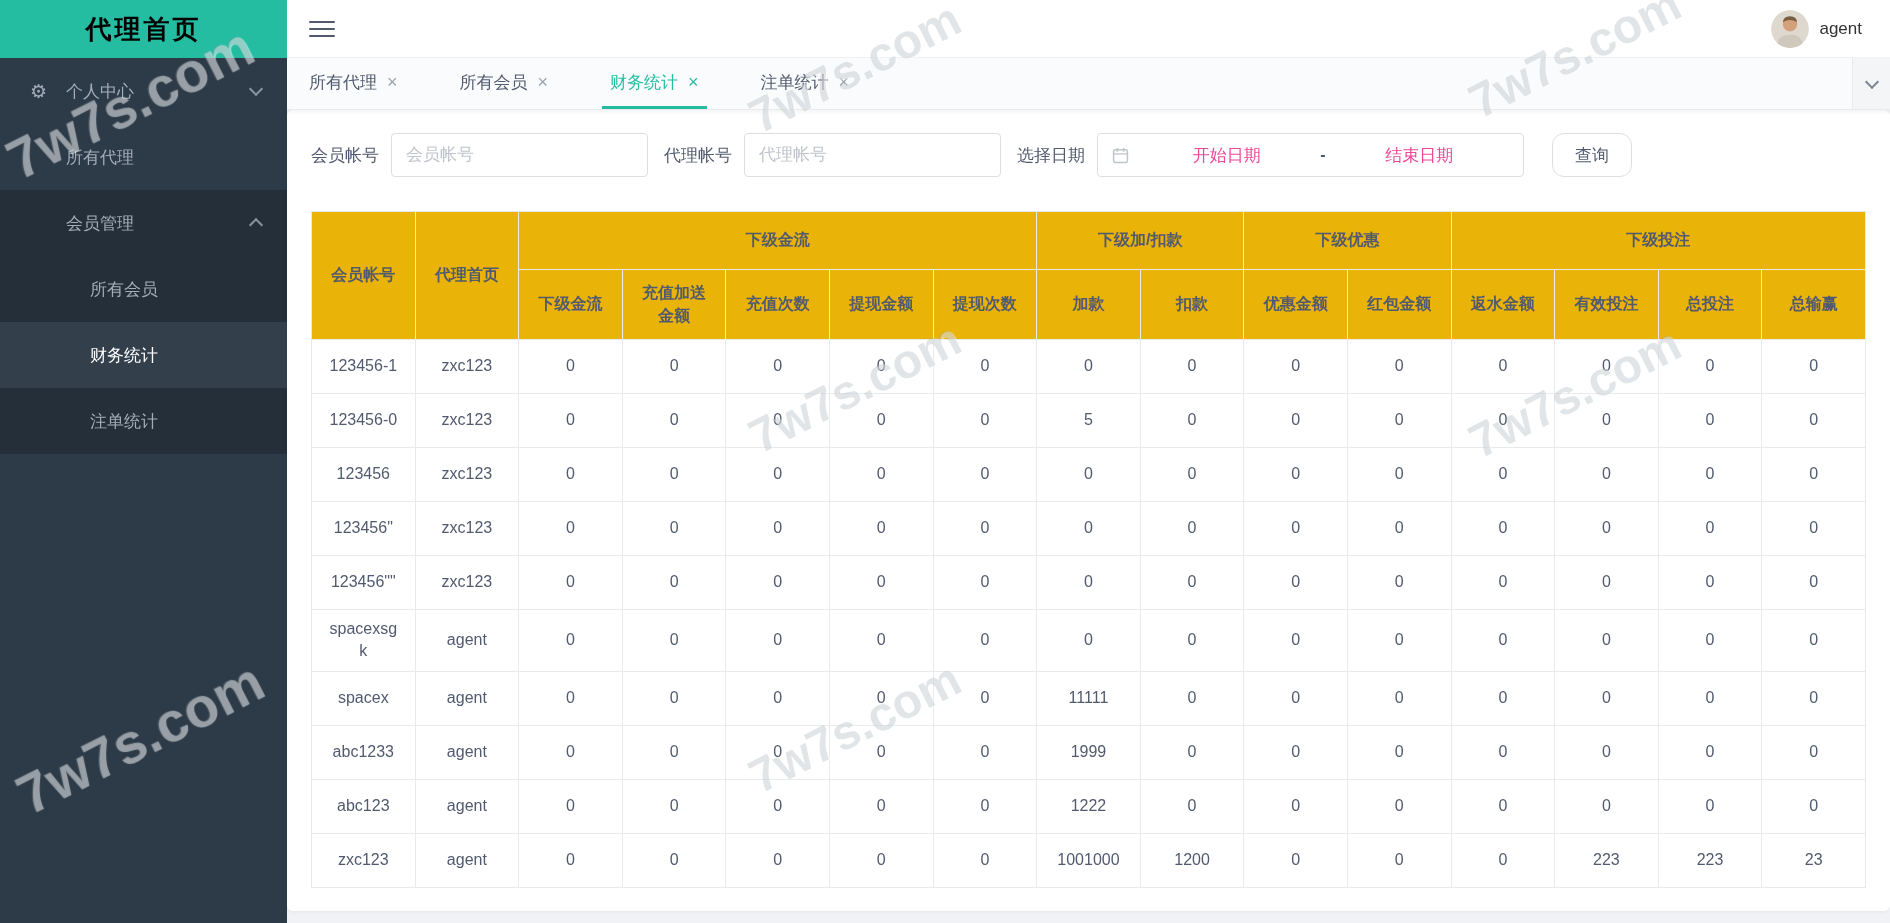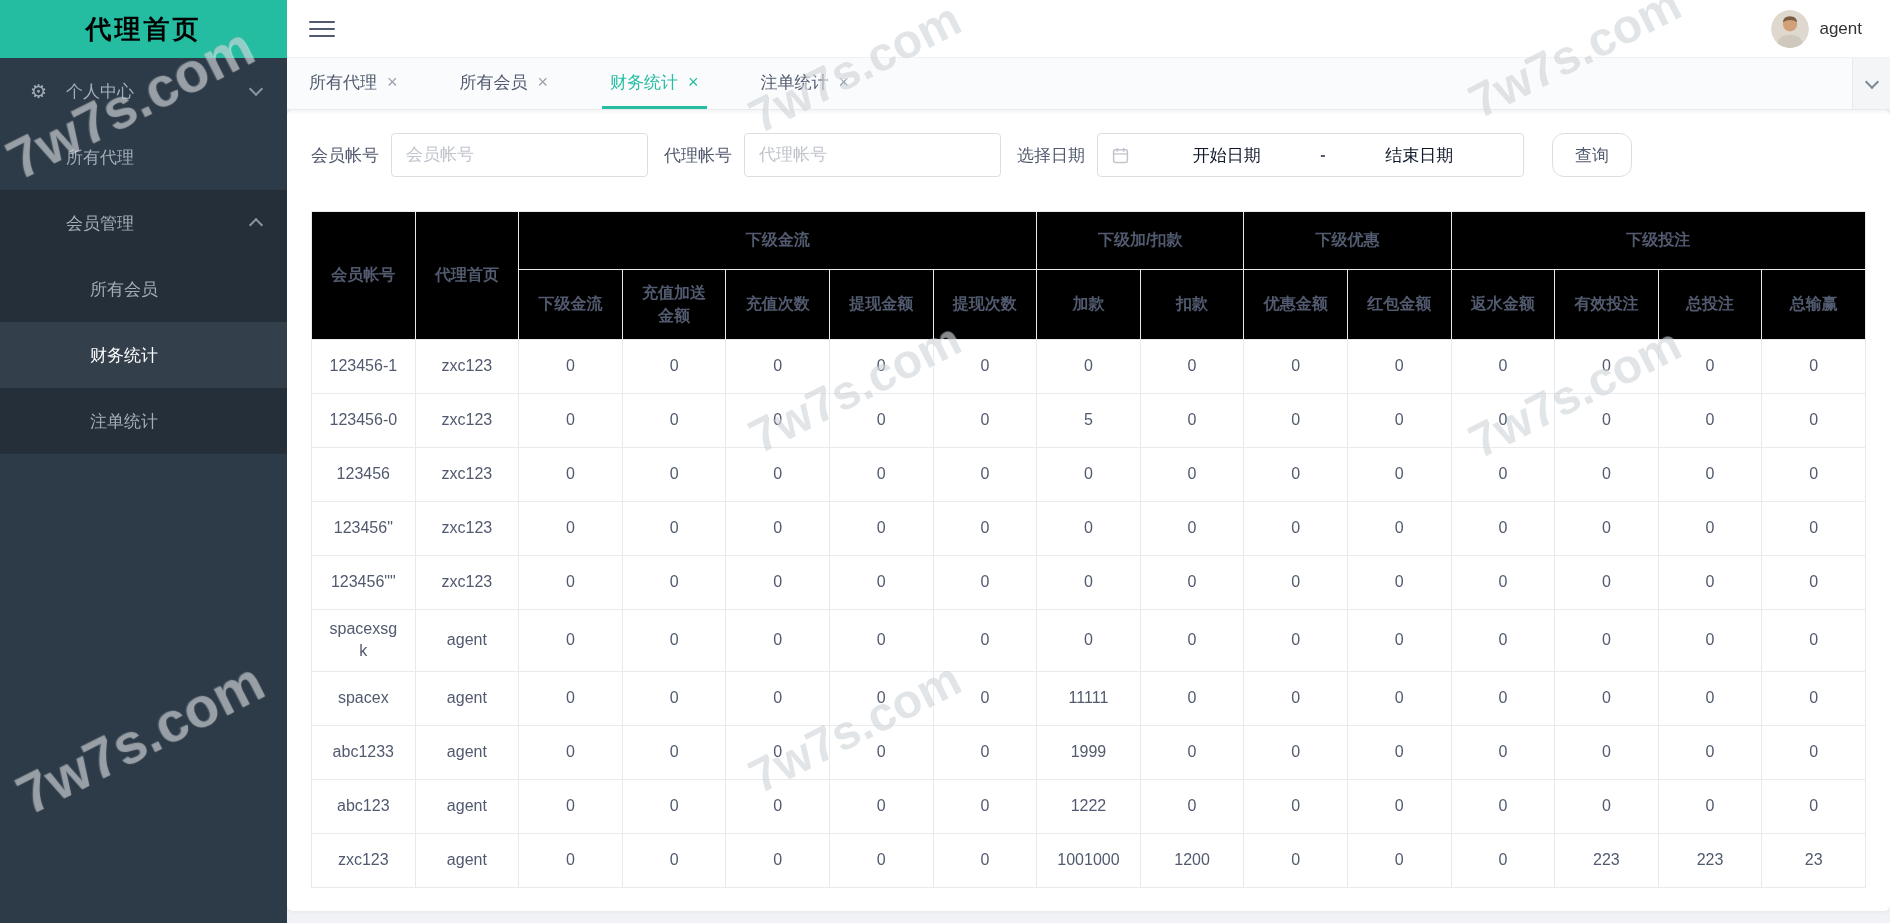--- a/index.html
+++ b/index.html
@@ -55,31 +55,31 @@
   
   .filters { display:flex; align-items:center; margin-bottom:34px; }
   .filters label { font-size:17px; color:#515a6e; margin-right:12px; white-space:nowrap; }
   .filters input { width:257px; height:44px; border:1px solid #dcdee2; border-radius:4px;
     padding:0 14px; font-size:17px; color:#515a6e; outline:none; margin-right:16px;
     font-family:"Liberation Sans","DejaVu Sans",sans-serif; }
   .filters input::placeholder { color:#c0c4cc; }
   .date-range { width:427px; height:44px; border:1px solid #dcdee2; border-radius:4px;
     display:flex; align-items:center; padding:0 14px; margin-right:28px; cursor:text; background:#fff; }
   .date-range .cal { flex:0 0 auto; margin-right:8px; display:flex; }
-  .date-range .ph { flex:1; text-align:center; font-size:17px; color:#0f172a; }
+  .date-range .ph { flex:1; text-align:center; font-size:17px; color:#ec4899; }
   .date-range .sep { flex:0 0 auto; color:#515a6e; font-weight:bold; padding:0 4px; }
   .btn { width:80px; height:44px; background:#fff; border:1px solid #dcdee2; border-radius:12px;
     font-size:17px; color:#515a6e; cursor:pointer;
     font-family:"Liberation Sans","DejaVu Sans",sans-serif; }
 
   
   table { width:100%; border-collapse:collapse; table-layout:fixed; }
   th, td { border:1px solid #e8eaec; text-align:center; color:#515a6e; font-size:16px;
     padding:8px 14px; word-break:break-all; line-height:1.4; }
-  thead th { background:#000000; font-weight:bold; }
+  thead th { background:#eab308; font-weight:bold; }
   thead tr.grp th { height:58px; }
   thead tr.subs th { height:70px; }
   tbody td { height:54px; background:#fff; }
 
   
   .wm { position:absolute; z-index:50; pointer-events:none; font-size:48px; font-weight:bold;
     color:rgba(125,135,145,0.22); transform:rotate(-27deg);
     text-shadow:1px 1px 1px rgba(255,255,255,0.55); white-space:nowrap; }
   .wm.big { font-size:56px; }
 </style>

